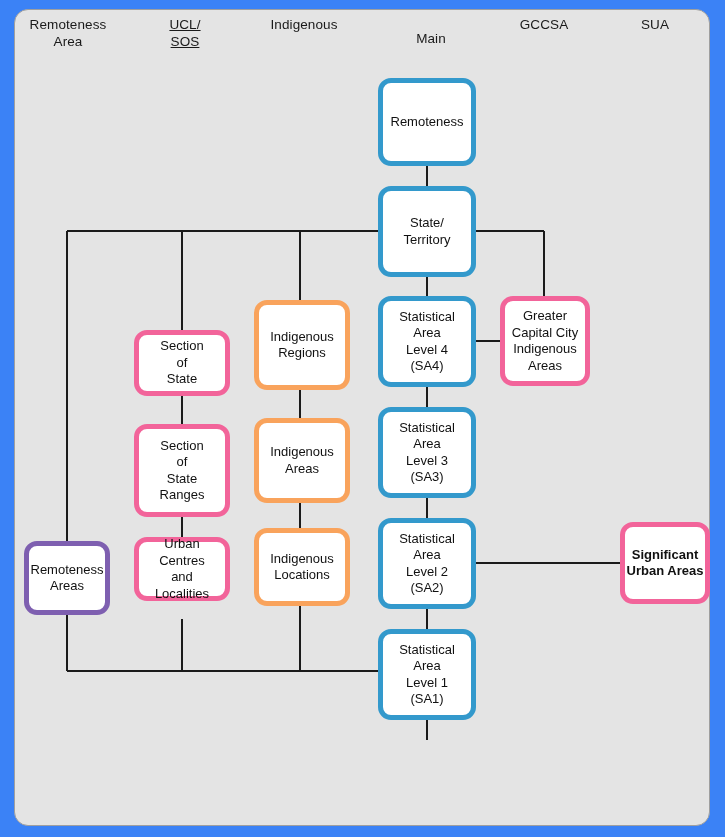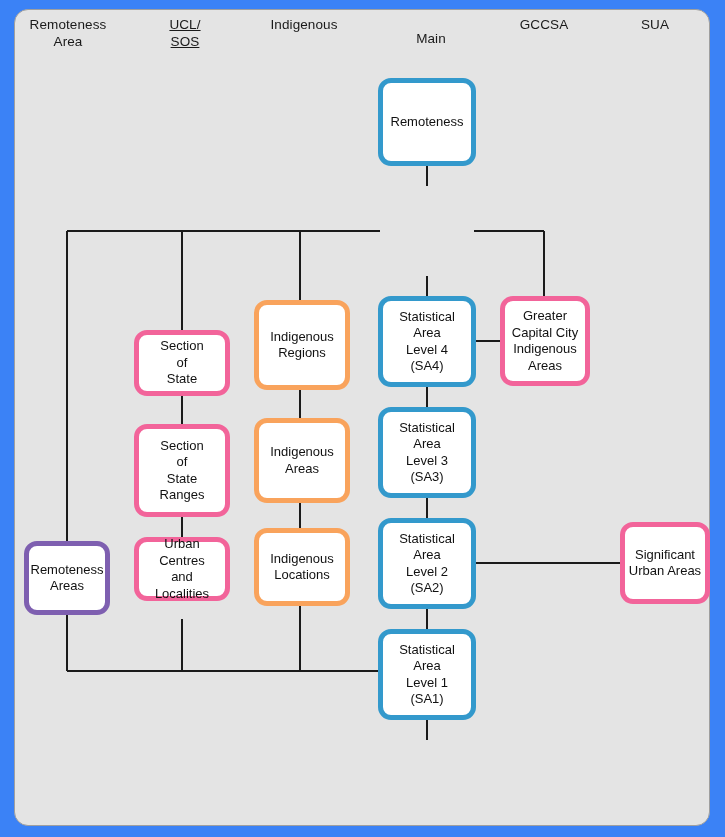--- a/index.html
+++ b/index.html
@@ -122,20 +122,22 @@
 
       <line x1="67" y1="671" x2="380" y2="671"></line>
       <line x1="67" y1="615" x2="67" y2="671"></line>
       <line x1="182" y1="619" x2="182" y2="671"></line>
       <line x1="300" y1="606" x2="300" y2="671"></line>
     </g>
   </svg>
 
   <div class="node blue" style="left:378px; top:78px; width:98px; height:88px;">Remoteness</div>
 
+  <div class="node blue" style="left:378px; top:186px; width:98px; height:91px;">State/
+Territory</div>
 
   <div class="node blue" style="left:378px; top:296px; width:98px; height:91px;">Statistical
 Area
 Level 4
 (SA4)</div>
 
   <div class="node blue" style="left:378px; top:407px; width:98px; height:91px;">Statistical
 Area
 Level 3
 (SA3)</div>
@@ -149,21 +151,21 @@
 Area
 Level 1
 (SA1)</div>
 
 
   <div class="node pink" style="left:500px; top:296px; width:90px; height:90px;">Greater
 Capital City
 Indigenous
 Areas</div>
 
-  <div class="node pink" style="left:620px; top:522px; width:90px; height:82px;">Significant
+  <div class="node pink" style="left:620px; top:522px; width:90px; height:82px;font-weight:bold;">Significant
 Urban Areas</div>
 
   <div class="node pink" style="left:134px; top:330px; width:96px; height:66px;">Section
 of
 State</div>
 
   <div class="node pink" style="left:134px; top:424px; width:96px; height:93px;">Section
 of
 State
 Ranges</div>

